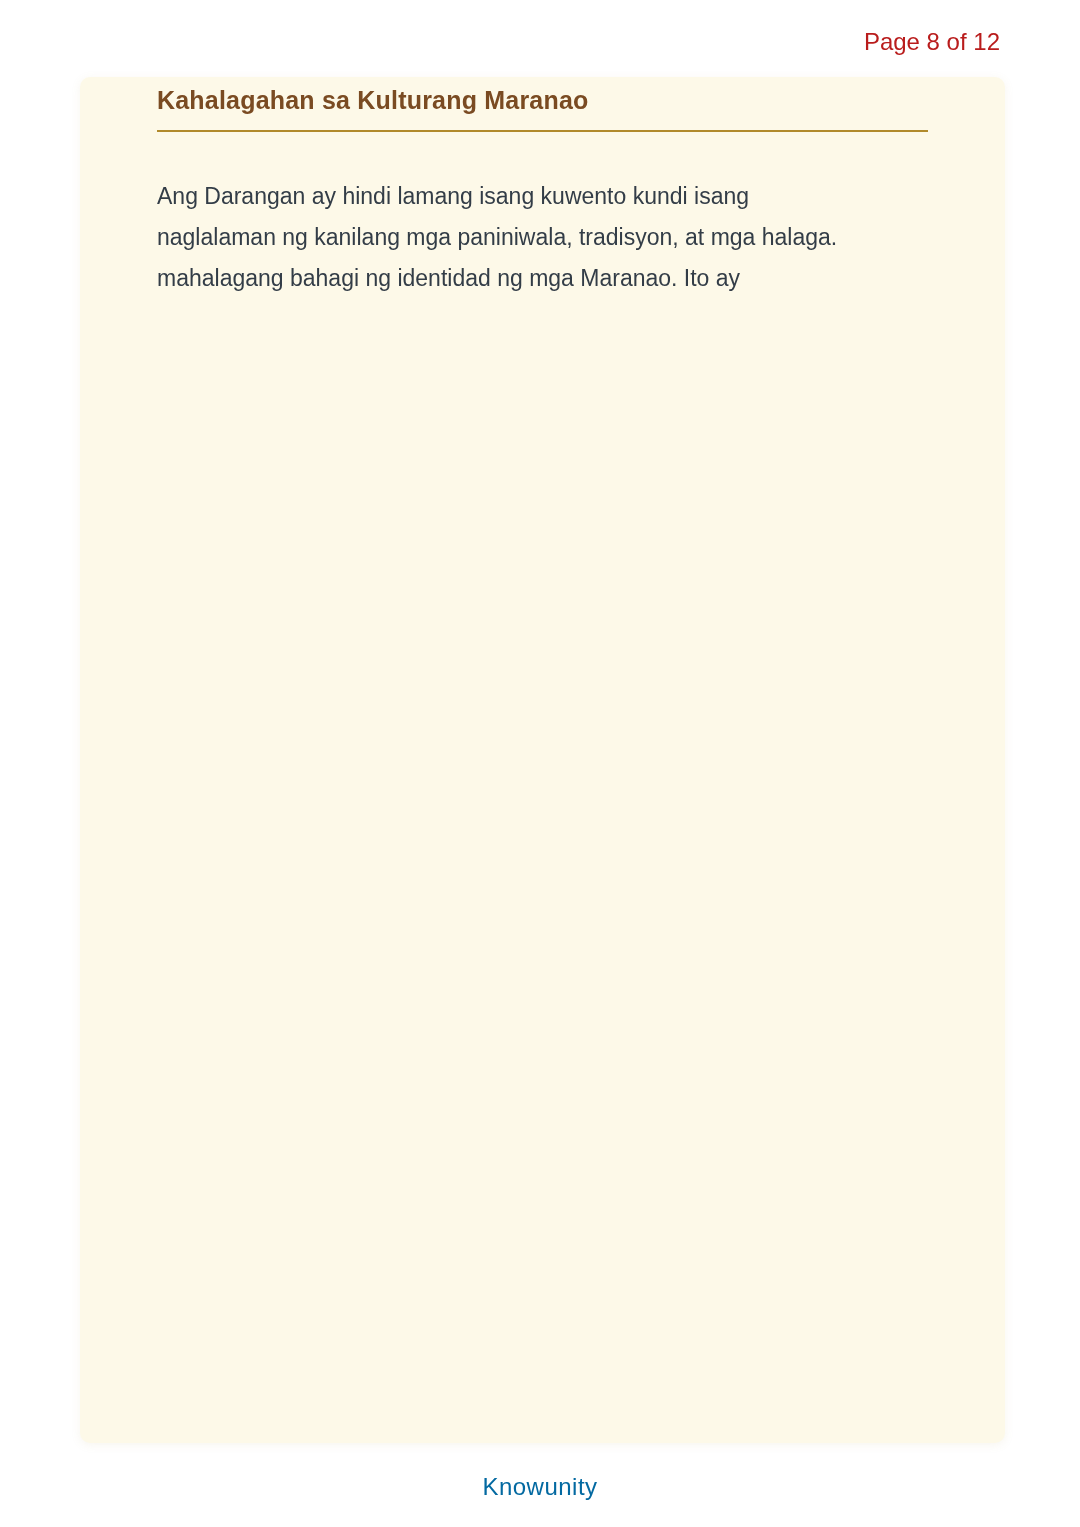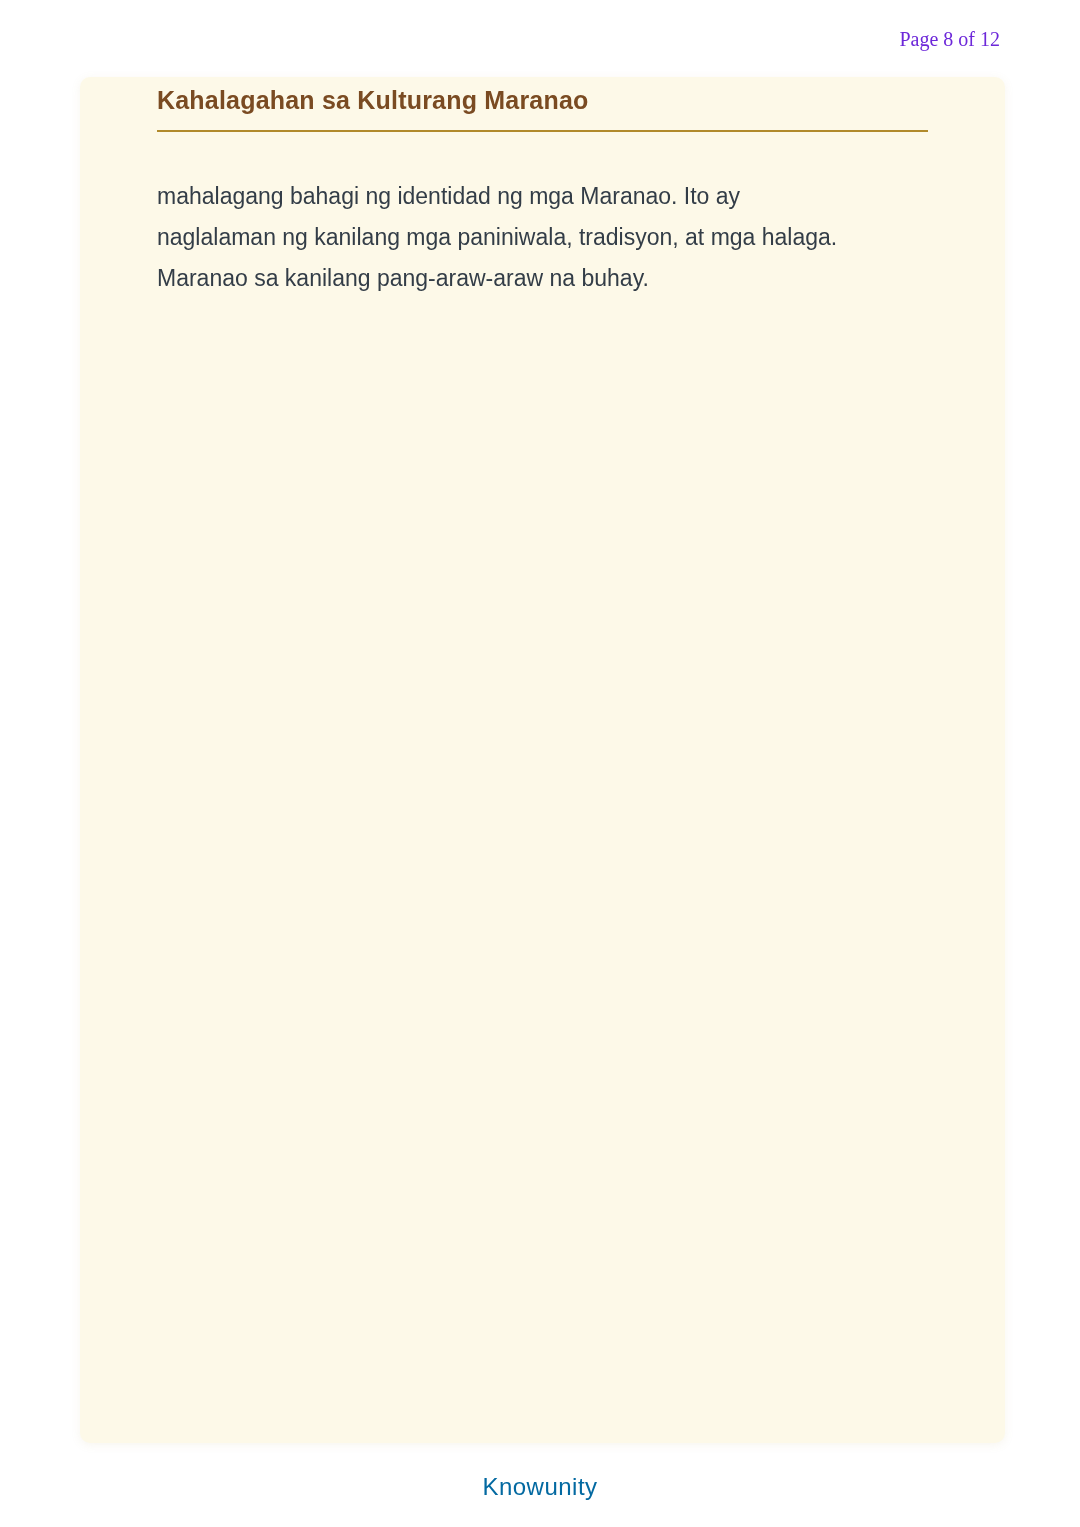--- a/index.html
+++ b/index.html
@@ -8,23 +8,23 @@
     height: 1527px;
     background: #ffffff;
     font-family: "Liberation Sans", sans-serif;
     position: relative;
     overflow: hidden;
   }
   .page-indicator {
     position: absolute;
     top: 28px;
     right: 80px;
-    font-family: Liberation Serif, serif;
-    font-size: 20px;
-    color: #6d28d9;
+    font-family: Liberation Sans, sans-serif;
+    font-size: 24px;
+    color: #b91c1c;
     text-align: right;
   }
   .content-card {
     position: absolute;
     left: 80px;
     top: 77px;
     width: 925px;
     height: 1366px;
     background: #FDF9E8;
     border-radius: 10px;
@@ -68,20 +68,20 @@
 
 <div class="page-indicator">Page 8 of 12</div>
 
 <div class="content-card">
 
   <div class="card-heading">Kahalagahan sa Kulturang Maranao</div>
 
   <div class="heading-divider"></div>
 
   <div class="body-paragraph">
+    <div class="body-line">Ang Darangan ay hindi lamang isang kuwento kundi isang</div>
+    <div class="body-line">naglalaman ng kanilang mga paniniwala, tradisyon, at mga halaga.</div>
     <div class="body-line">mahalagang bahagi ng identidad ng mga Maranao. Ito ay</div>
-    <div class="body-line">naglalaman ng kanilang mga paniniwala, tradisyon, at mga halaga.</div>
-    <div class="body-line">Maranao sa kanilang pang-araw-araw na buhay.</div>
   </div>
 
 </div>
 
 <div class="footer-brand">Knowunity</div>
 
 </body></html>

